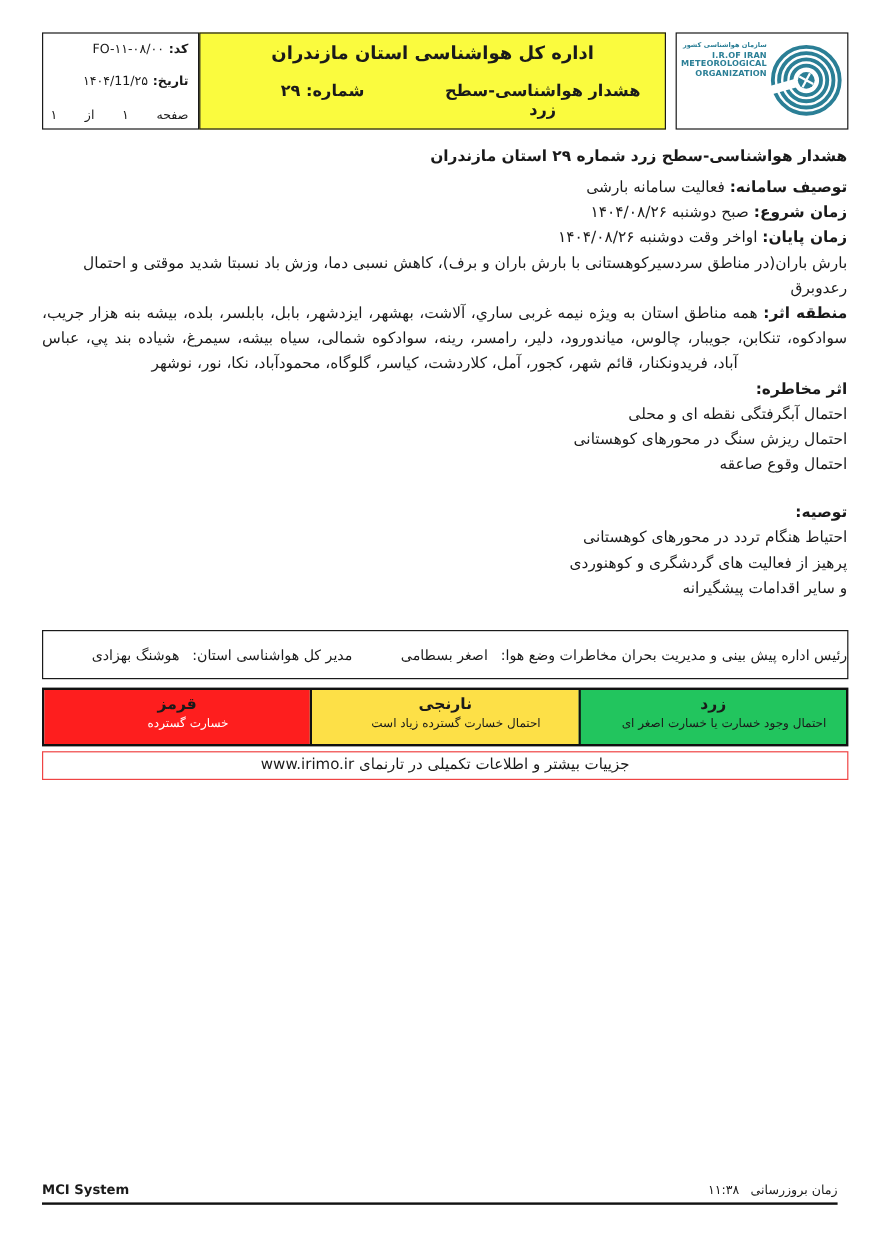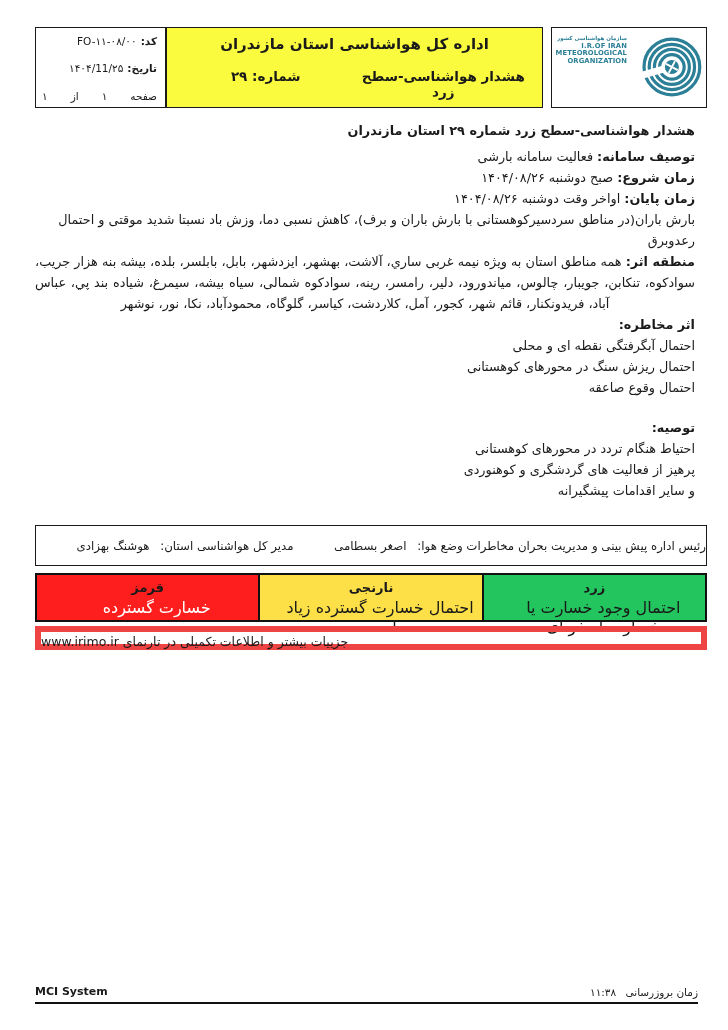--- a/index.html
+++ b/index.html
@@ -19,33 +19,33 @@
   .meta-row.spread{display:flex;justify-content:space-between;}
   .title-box{
     flex:1;box-sizing:border-box;border:1.5px solid #1a1a1a;
     display:flex;flex-direction:column;justify-content:space-between;
     padding:7px 10px 7px 10px;direction:rtl;
   }
   .org-title{text-align:center;font-weight:bold;font-size:15px;}
   .title-bottom{display:flex;direction:rtl;font-weight:bold;font-size:13.5px;}
   .title-bottom > div{flex:1;text-align:center;}
   .logo-box{
-    width:156px;box-sizing:border-box;border:1.5px solid #1a1a1a;background:#fff;
+    width:144px;box-sizing:border-box;border:1.5px solid #1a1a1a;background:#fff;
     margin-left:8px;position:relative;direction:ltr;
   }
   .logo-spiral{position:absolute;right:2px;top:4px;}
   .logo-text{
     position:absolute;left:3px;top:7px;width:72px;text-align:right;
     color:#2b7f96;font-weight:bold;line-height:7.5px;
   }
   .logo-text .fa{font-size:5.5px;}
   .logo-text .en{font-size:6.8px;letter-spacing:0.1px;}
   
   .body-text{
-    position:absolute;top:120px;left:35px;right:33px;
+    position:absolute;top:120px;left:35px;right:22px;
     direction:rtl;text-align:right;font-size:12.8px;line-height:21px;
   }
   .body-text p{margin:0;}
   .b{font-weight:bold;}
   p.doc-title{font-weight:bold;margin-bottom:5px;}
   p.area-par{text-align:justify;text-align-last:center;}
   p.gap-before{margin-top:19px;}
   
   .sig-box{
     position:absolute;top:525px;left:35px;right:21px;height:41px;box-sizing:border-box;
@@ -55,25 +55,25 @@
   .sig-box .lbl{font-weight:normal;}
   .sig-box .val{margin-right:7px;}
   
   .levels{
     position:absolute;top:573px;left:35px;right:21px;height:49px;box-sizing:border-box;
     display:flex;direction:rtl;border:2px solid #111;
   }
   .level-cell{flex:1;text-align:center;padding-top:5px;box-sizing:border-box;}
   .level-cell:not(:last-child){border-left:2px solid #111;}
   .level-name{font-weight:bold;font-size:13px;}
-  .level-desc{font-size:16px;margin-top:3px;margin-left:18px;}
+  .level-desc{font-size:10px;margin-top:3px;margin-left:18px;}
   
   .website-row{
     position:absolute;top:626px;left:35px;right:21px;height:24px;box-sizing:border-box;
-    border:6px solid #ef4444;direction:rtl;text-align:left;font-size:12.5px;line-height:20px;
+    border:1px solid #ef4444;direction:rtl;text-align:center;font-size:12.5px;line-height:20px;
   }
   
   .footer{
     position:absolute;top:985px;left:35px;right:30px;
     border-bottom:2.5px solid #111;padding-bottom:4px;
     display:flex;justify-content:space-between;align-items:flex-end;
   }
   .footer .sys{font-weight:bold;font-size:11px;direction:ltr;}
   .footer .upd{font-size:10.5px;direction:rtl;}
   .footer .upd .t{margin-right:6px;}

